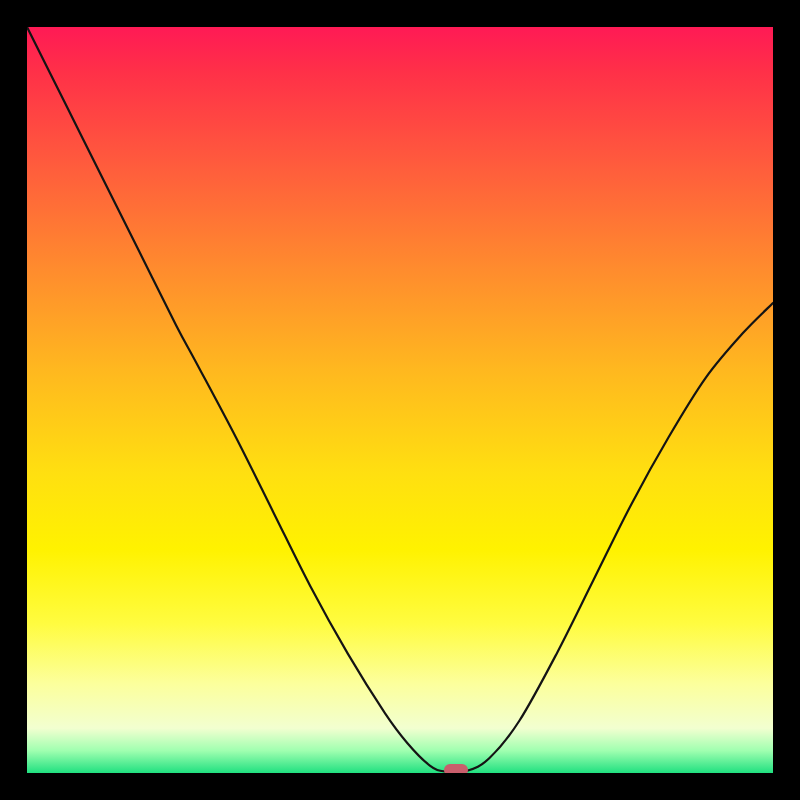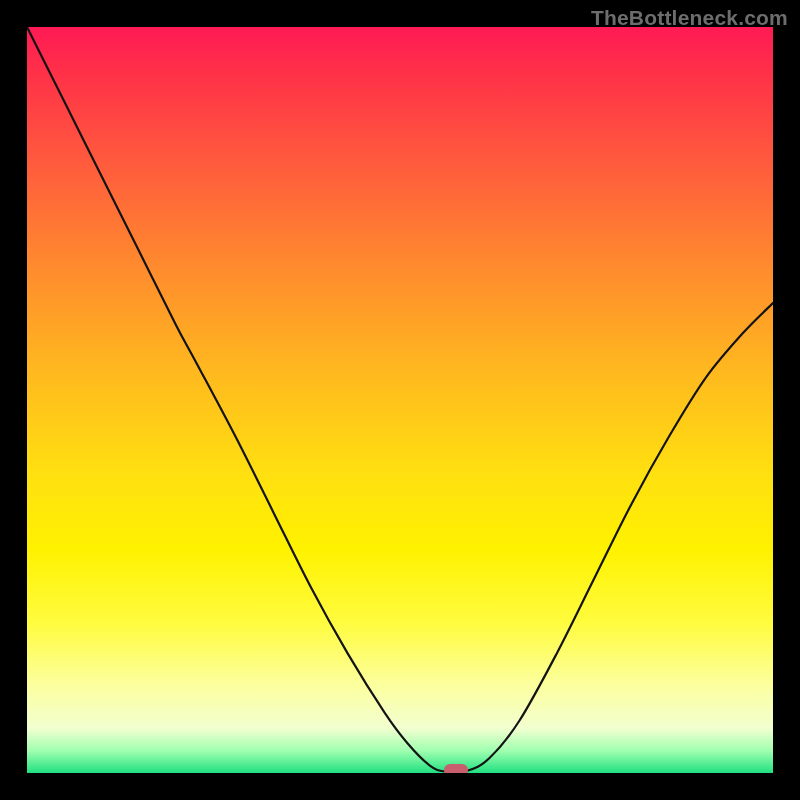--- a/index.html
+++ b/index.html
@@ -71,21 +71,20 @@
     width: 24px;
     height: 12px;
     background: #c95e6c;
     border-radius: 6px;
   }
 </style>
 </head>
 <body>
 
 <div class="chart-container">
-  <div class="watermark">TheBottleneck.com</div>
 
   <div class="plot-area">
     <div class="gradient-bg"></div>
 
     <svg class="curve-svg" viewBox="0 0 746 746" preserveAspectRatio="none">
       <path class="curve-path" d="M 0.00 0.00 C 6.22 12.43, 24.87 49.73, 37.30 74.60 C 49.73 99.47, 62.17 124.33, 74.60 149.20 C 87.03 174.07, 99.47 198.93, 111.90 223.80 C 124.33 248.67, 139.50 279.50, 149.20 298.40 C 158.90 317.30, 160.14 318.54, 170.09 337.19 C 180.03 355.84, 196.20 385.68, 208.88 410.30 C 221.56 434.92, 233.75 460.03, 246.18 484.90 C 258.61 509.77, 271.05 535.88, 283.48 559.50 C 295.91 583.12, 308.35 605.50, 320.78 626.64 C 333.21 647.78, 348.13 671.40, 358.08 686.32 C 368.03 701.24, 373.00 707.46, 380.46 716.16 C 387.92 724.86, 396.62 733.82, 402.84 738.54 C 409.06 743.26, 411.54 743.64, 417.76 744.51 C 423.98 745.38, 432.68 746.00, 440.14 743.76 C 447.60 741.52, 453.82 739.41, 462.52 731.08 C 471.22 722.75, 481.17 711.19, 492.36 693.78 C 503.55 676.37, 517.23 650.26, 529.66 626.64 C 542.09 603.02, 554.53 576.91, 566.96 552.04 C 579.39 527.17, 591.83 501.06, 604.26 477.44 C 616.69 453.82, 629.13 431.44, 641.56 410.30 C 653.99 389.16, 666.43 368.03, 678.86 350.62 C 691.29 333.21, 704.97 318.29, 716.16 305.86 C 727.35 293.43, 741.03 280.99, 746.00 276.02"></path>
     </svg>
 
     <div class="marker" style="left: 416.95px; top: 737.016px;"></div>
   </div>

